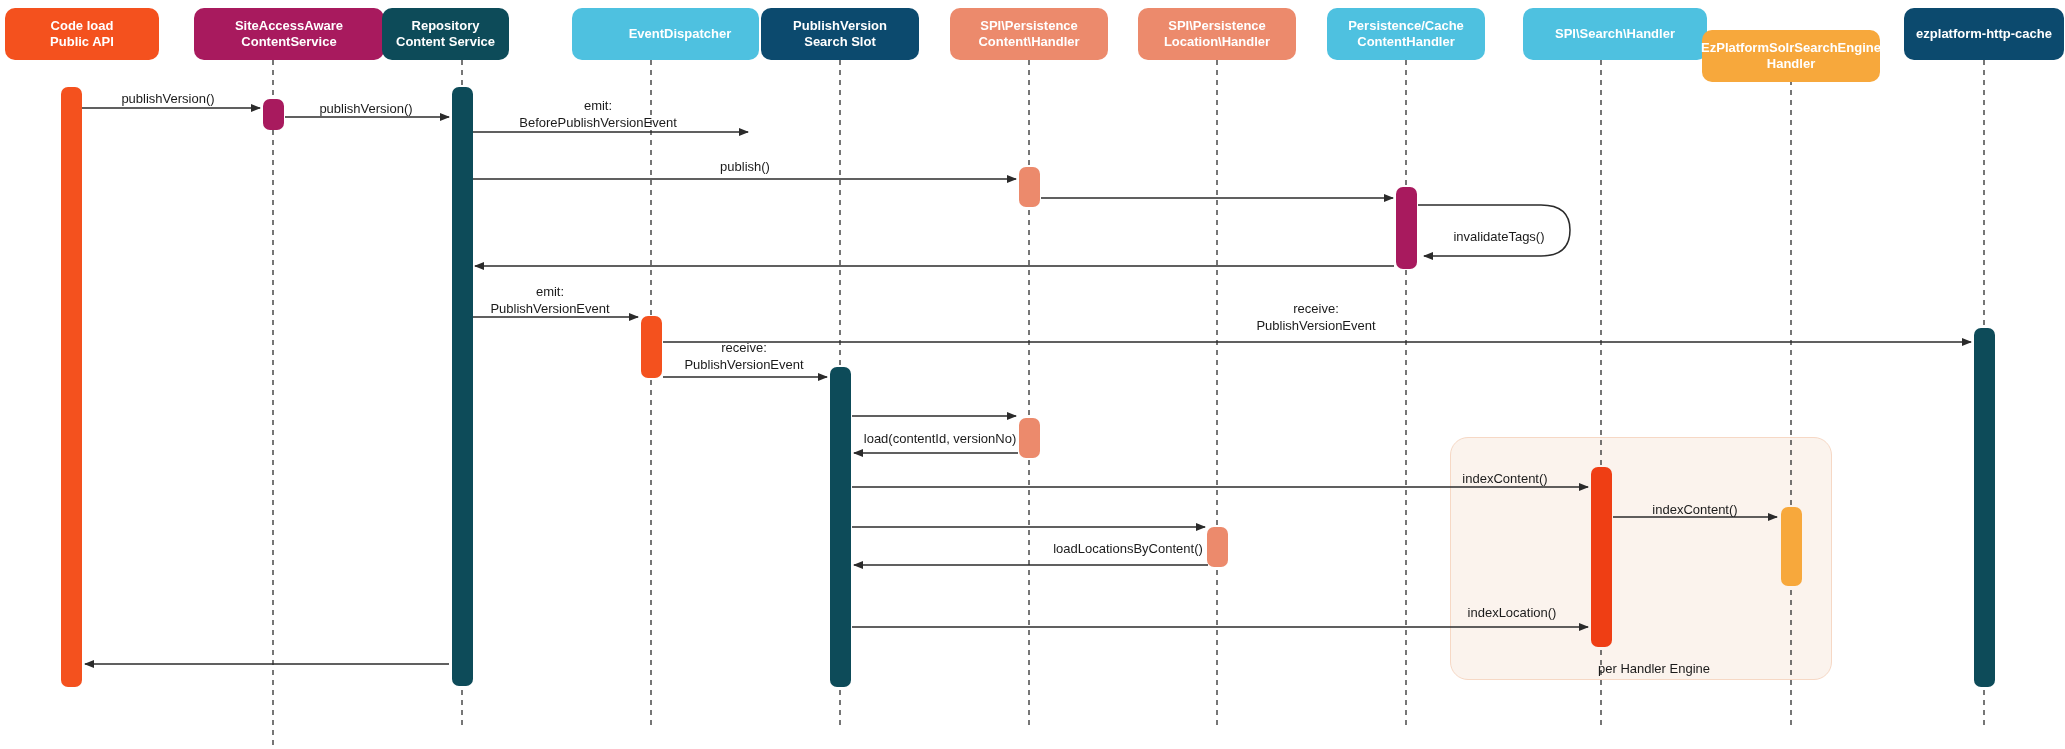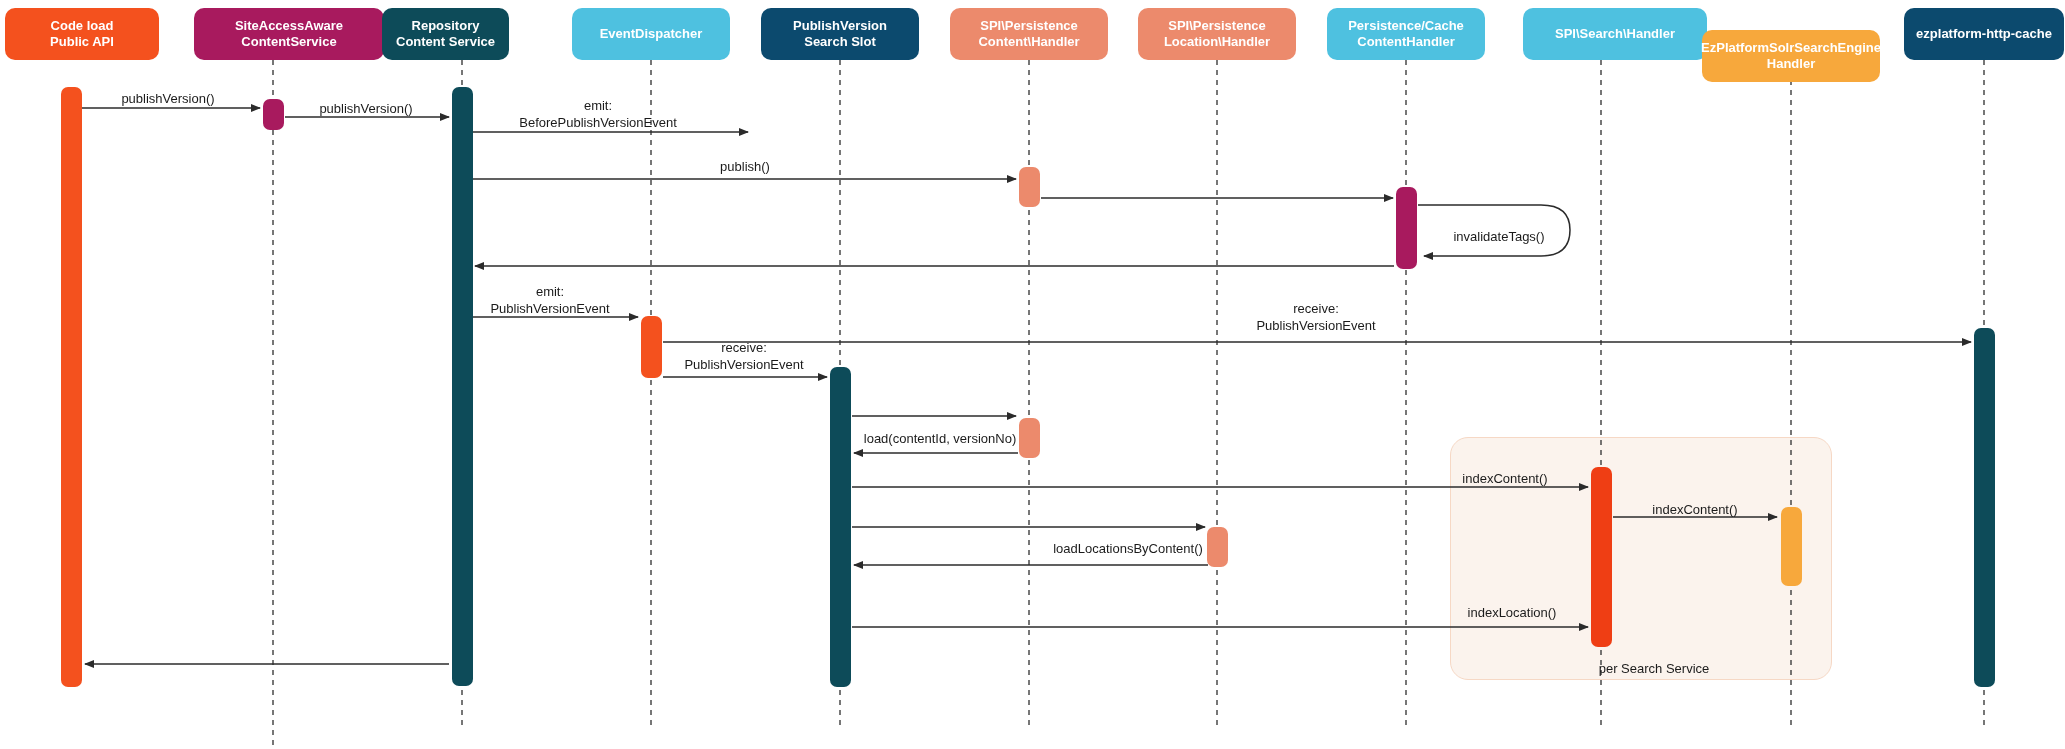--- a/index.html
+++ b/index.html
@@ -51,21 +51,21 @@
       <line x1="852" y1="416" x2="1016" y2="416" class="arrow" marker-end="url(#ah)"></line>
       <line x1="1018" y1="453" x2="854" y2="453" class="arrow" marker-end="url(#ah)"></line>
       <line x1="852" y1="487" x2="1588" y2="487" class="arrow" marker-end="url(#ah)"></line>
       <line x1="1613" y1="517" x2="1777" y2="517" class="arrow" marker-end="url(#ah)"></line>
       <line x1="852" y1="527" x2="1205" y2="527" class="arrow" marker-end="url(#ah)"></line>
       <line x1="1208" y1="565" x2="854" y2="565" class="arrow" marker-end="url(#ah)"></line>
       <line x1="852" y1="627" x2="1588" y2="627" class="arrow" marker-end="url(#ah)"></line>
       <line x1="449" y1="664" x2="85" y2="664" class="arrow" marker-end="url(#ah)"></line>
     </svg>
 <div class="group-box" style="left: 1450px; top: 437px; width: 380px; height: 241px; background: rgb(251, 243, 237); border: 1px solid rgb(246, 216, 197);"></div>
-    <div class="msg-label" style="left: 1654px; top: 660px;">per Search Service</div>
+    <div class="msg-label" style="left: 1654px; top: 660px;">per Handler Engine</div>
     <div class="msg-label" style="left: 168px; top: 90px;">publishVersion()</div>
     <div class="msg-label" style="left: 366px; top: 100px;">publishVersion()</div>
     <div class="msg-label" style="left: 598px; top: 97px;">emit:
 BeforePublishVersionEvent</div>
     <div class="msg-label" style="left: 745px; top: 158px;">publish()</div>
     <div class="msg-label" style="left: 1499px; top: 228px;">invalidateTags()</div>
     <div class="msg-label" style="left: 550px; top: 283px;">emit:
 PublishVersionEvent</div>
     <div class="msg-label" style="left: 1316px; top: 300px;">receive:
 PublishVersionEvent</div>
@@ -87,21 +87,21 @@
     <div class="bar" style="left: 1395.5px; top: 187px; height: 82px; background: rgb(168, 26, 94);"></div>
     <div class="bar" style="left: 1590.5px; top: 467px; height: 180px; background: rgb(239, 62, 20);"></div>
     <div class="bar" style="left: 1780.5px; top: 507px; height: 79px; background: rgb(247, 168, 60);"></div>
     <div class="bar" style="left: 1973.5px; top: 328px; height: 359px; background: rgb(13, 75, 89);"></div>
     <div class="actor" style="left: 5px; width: 154px; background: rgb(244, 81, 30);">Code load
 Public API</div>
     <div class="actor" style="left: 194px; width: 190px; background: rgb(168, 26, 94);">SiteAccessAware
 ContentService</div>
     <div class="actor" style="left: 382px; width: 127px; background: rgb(13, 75, 89);">Repository
 Content Service</div>
-    <div class="actor" style="left: 572px; width: 158px; background: rgb(78, 193, 224);">EventDispatcher</div>
+    <div class="actor" style="left: 572px; width: 158px; background: rgb(78, 193, 224); padding-left: 29px;">EventDispatcher</div>
     <div class="actor" style="left: 761px; width: 158px; background: #0c4a6e;">PublishVersion
 Search Slot</div>
     <div class="actor" style="left: 950px; width: 158px; background: rgb(236, 138, 108);">SPI\Persistence
 Content\Handler</div>
     <div class="actor" style="left: 1138px; width: 158px; background: rgb(236, 138, 108);">SPI\Persistence
 Location\Handler</div>
     <div class="actor" style="left: 1327px; width: 158px; background: rgb(78, 193, 224);">Persistence/Cache
 ContentHandler</div>
     <div class="actor" style="left: 1523px; width: 184px; background: rgb(78, 193, 224);">SPI\Search\Handler</div>
     <div class="actor" style="left: 1702px; width: 178px; background: rgb(247, 168, 60); margin-top: 22px;">EzPlatformSolrSearchEngine

